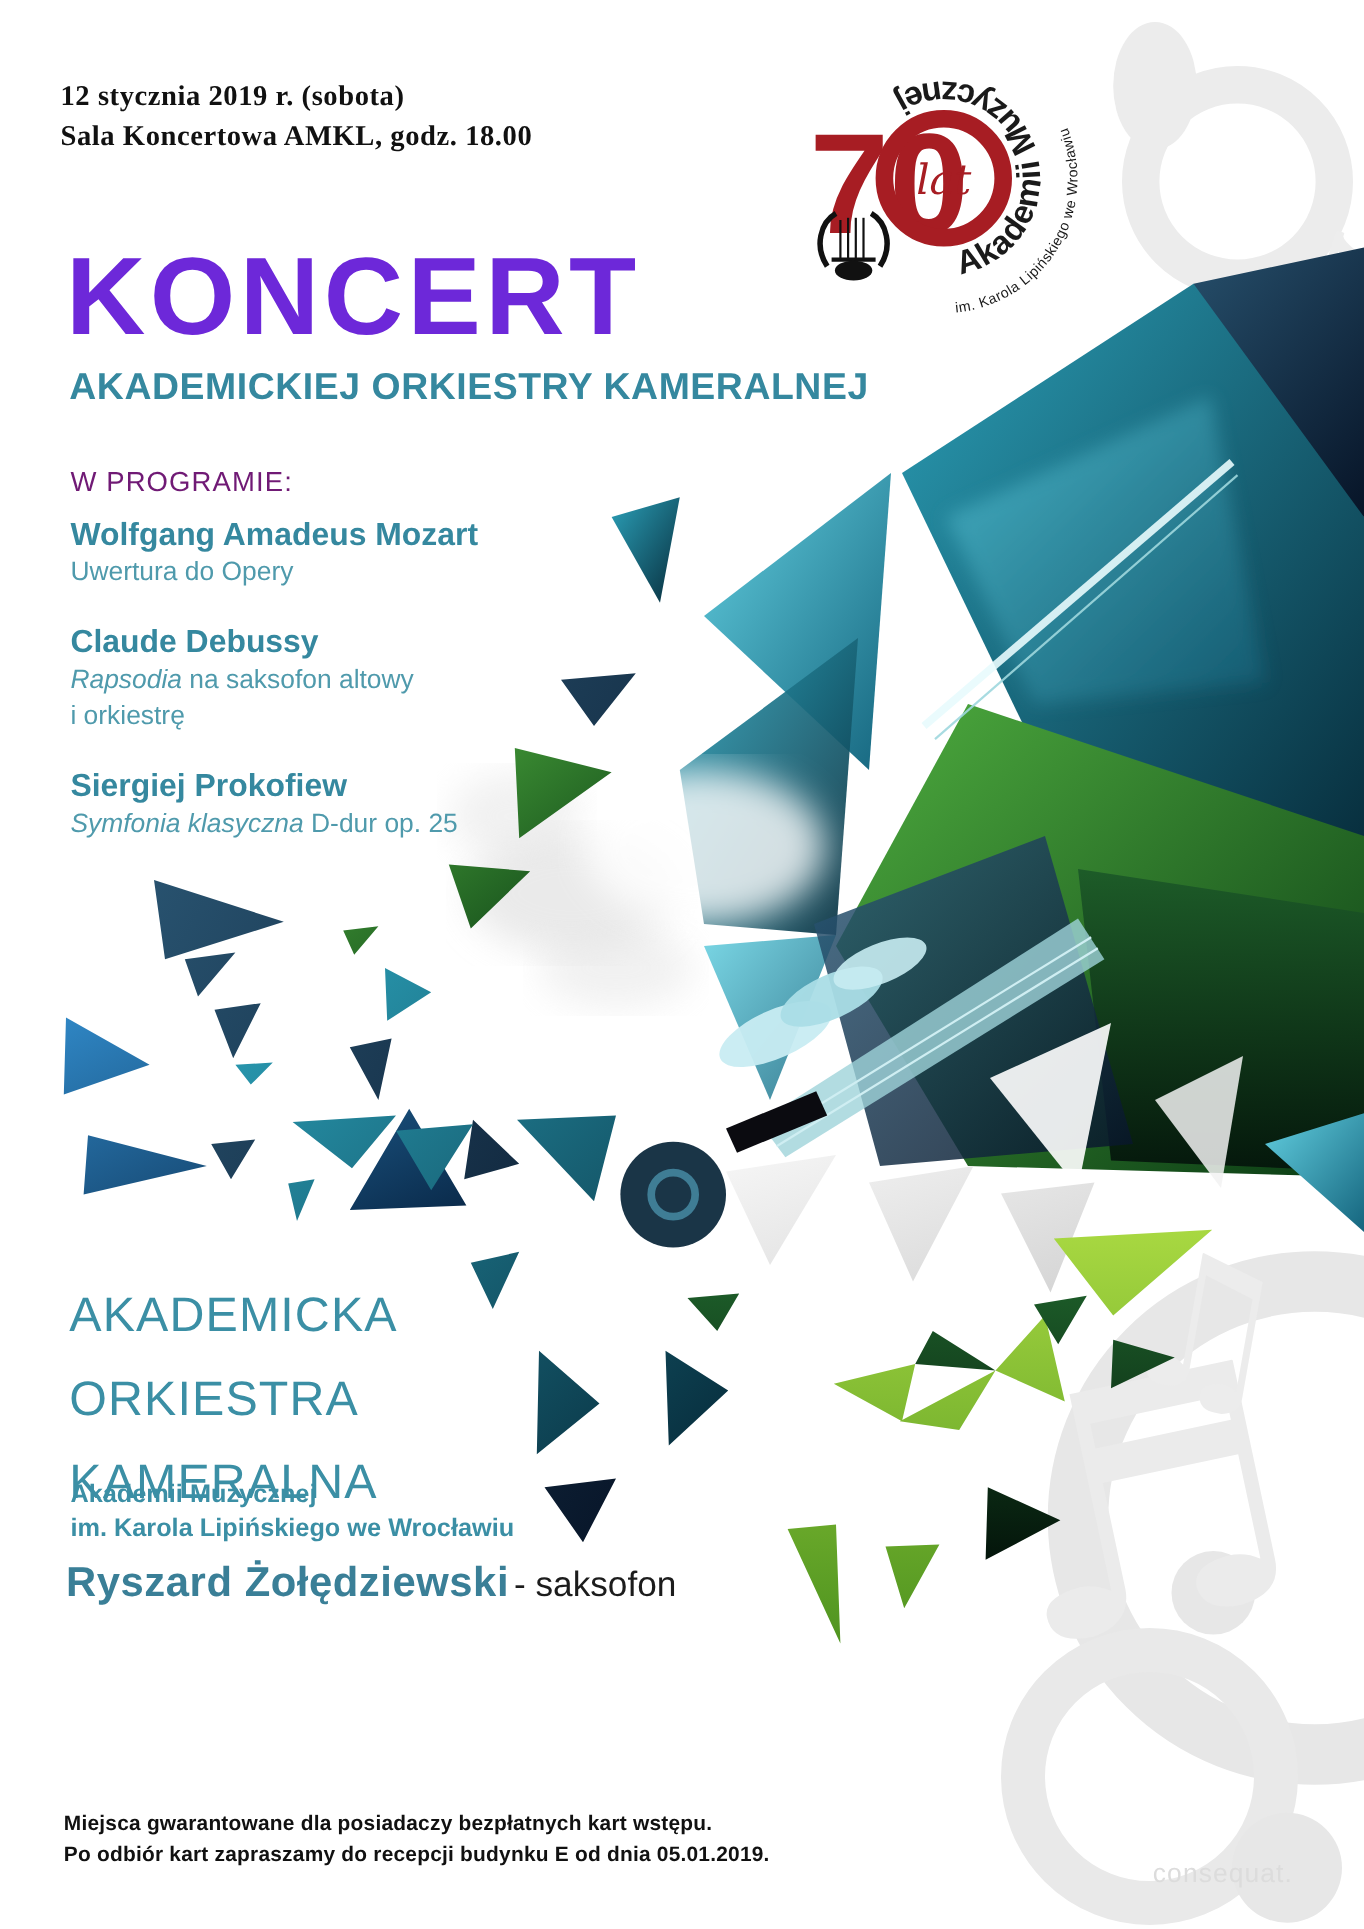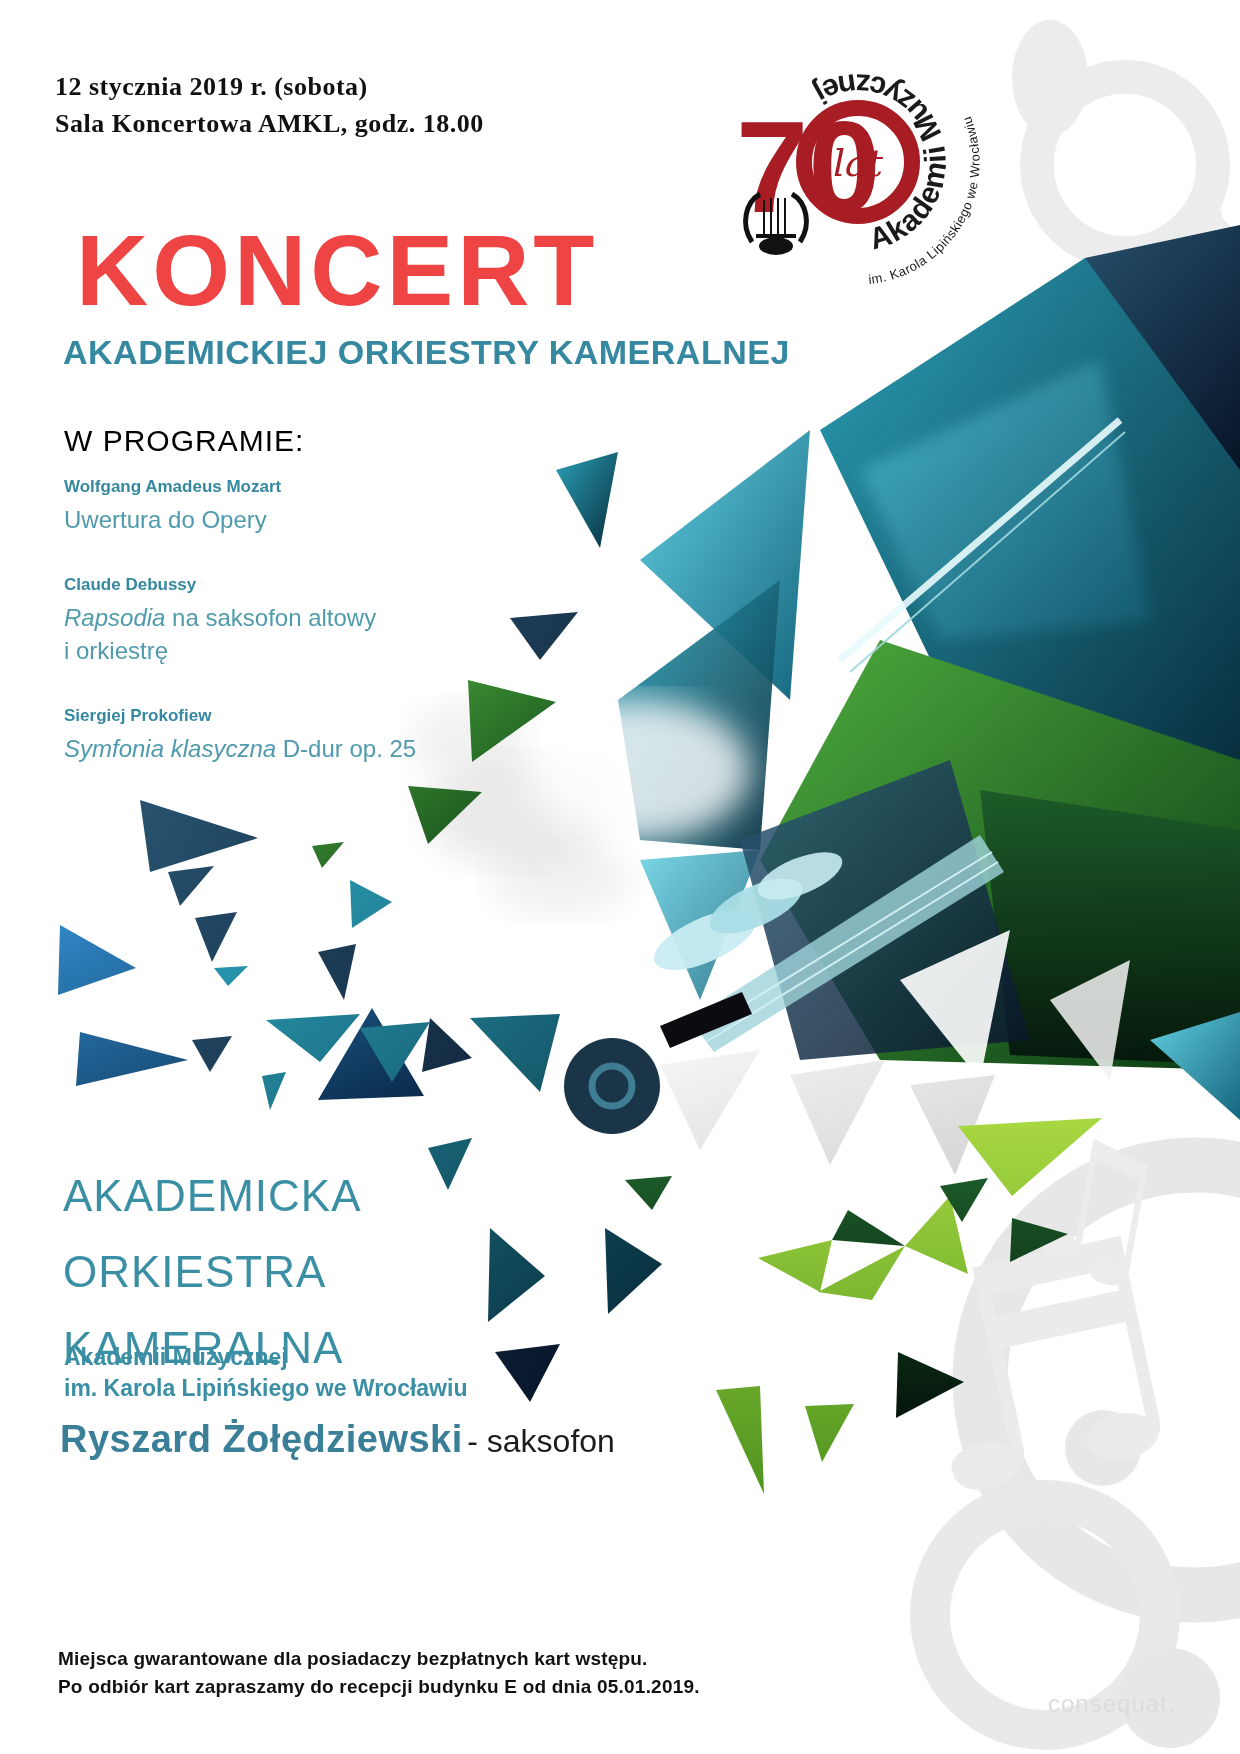--- a/index.html
+++ b/index.html
@@ -8,27 +8,27 @@
     overflow:hidden;font-family:"Liberation Sans",sans-serif;
   }
   .art{position:absolute;left:0;top:0;z-index:1;overflow:visible;}
   .txt{position:absolute;z-index:3;}
 
   .date-block{left:55px;top:68px;font-size:26px;font-weight:bold;color:#111111;line-height:37px;letter-spacing:.5px;font-family:Liberation Serif, serif;}
 
   .logo{left:688px;top:40px;width:340px;height:250px;z-index:3;}
   .logo svg{overflow:visible;}
 
-  .main-title{left:76px;top:218px;font-size:100px;font-weight:bold;color:#ef4444;letter-spacing:4px;line-height:1.05;}
+  .main-title{left:60px;top:218px;font-size:100px;font-weight:bold;color:#6d28d9;letter-spacing:4px;line-height:1.05;}
   .sub-title{left:63px;top:333px;font-size:34px;font-weight:bold;color:#35889f;letter-spacing:.5px;}
 
-  .program-heading{left:64px;top:424px;font-size:30px;color:#000000;letter-spacing:1px;text-align:right;}
+  .program-heading{left:64px;top:424px;font-size:25px;color:#701a75;letter-spacing:1px;text-align:right;}
   .program{left:64px;top:470px;}
   .prog-item{margin-bottom:32px;}
-  .prog-composer{font-size:17px;font-weight:bold;color:#35889f;line-height:33px;}
+  .prog-composer{font-size:29px;font-weight:bold;color:#35889f;line-height:33px;}
   .prog-line{font-size:24px;color:#4f9aac;line-height:33px;}
   .prog-line .it{font-style:italic;}
 
   .orch-title{left:63px;top:1158px;font-size:44px;font-weight:normal;color:#3b8fa5;line-height:76px;letter-spacing:1px;}
   .orch-sub{left:64px;top:1342px;font-size:23px;font-weight:bold;color:#3b8fa5;line-height:31px;}
 
   .performers{left:60px;top:1418px;}
   .perf-line{margin-bottom:15px;white-space:nowrap;}
   .perf-name{font-size:38px;font-weight:bold;color:#3a7f97;letter-spacing:.5px;}
   .perf-role{font-size:32px;color:#1c1c1c;}

